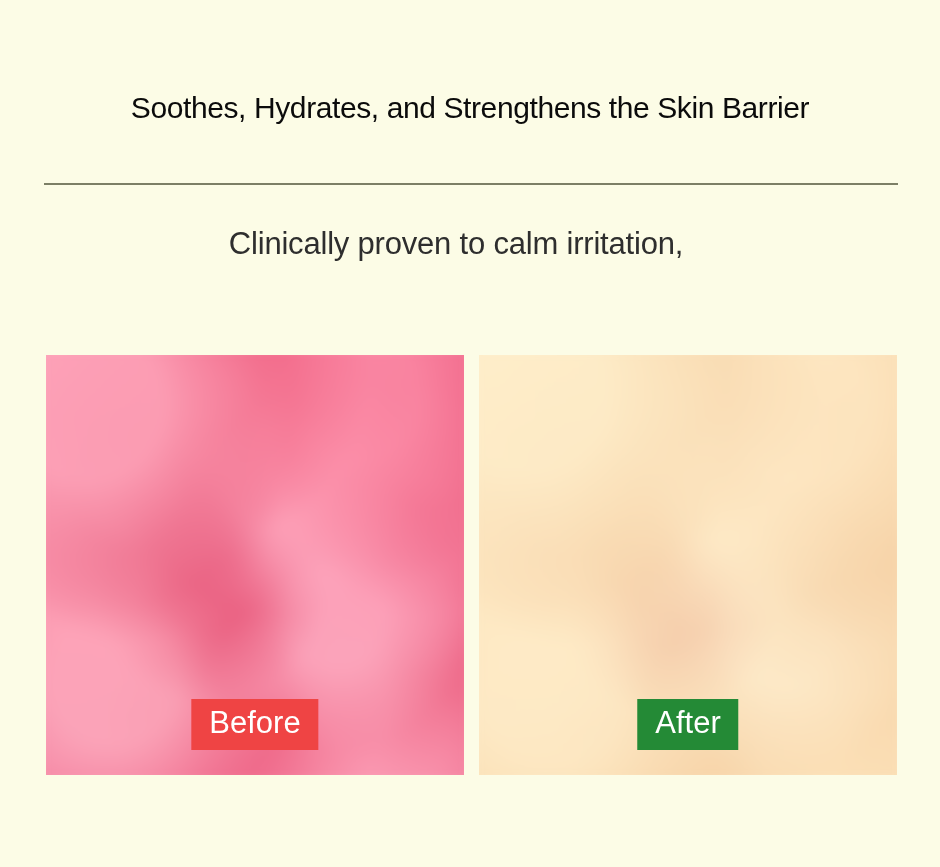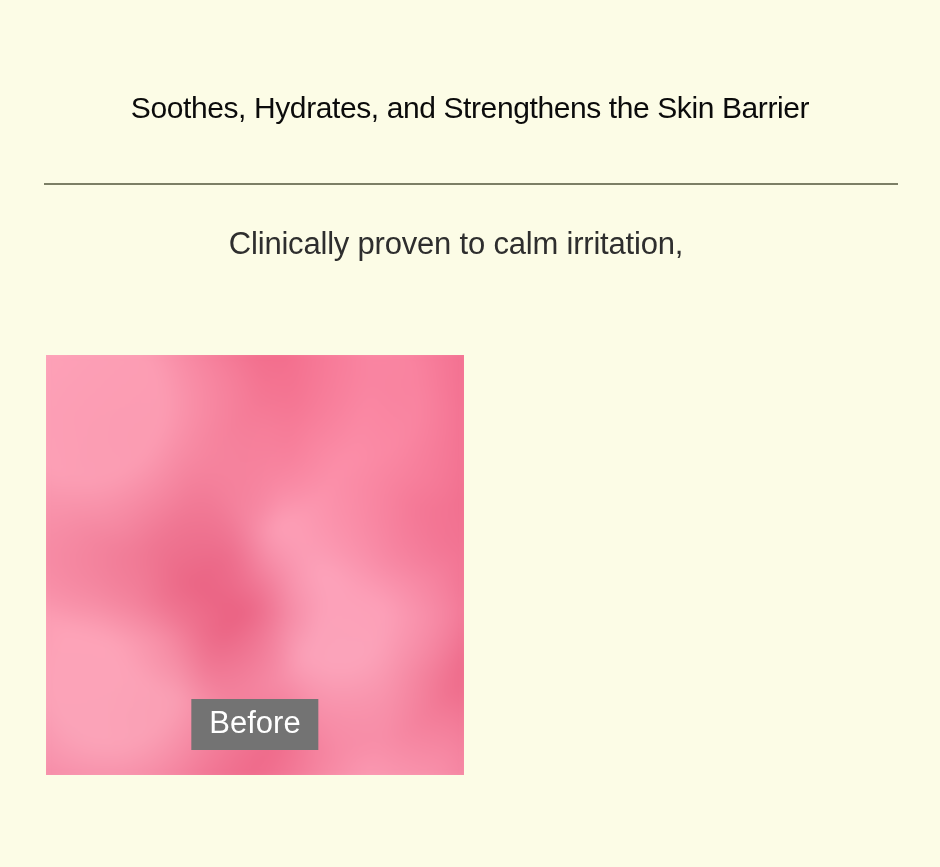--- a/index.html
+++ b/index.html
@@ -150,21 +150,21 @@
     bottom: 25px;
     padding: 6px 18px 9px 18px;
     font-size: 31px;
     line-height: 36px;
     font-weight: 500;
     color: #ffffff;
     letter-spacing: 0px;
     white-space: nowrap;
   }
   .chip-before {
-    background: #737373;
+    background: #ef4444;
     left: 50%;
     transform: translateX(-50%);
   }
   .chip-after {
     background: #248a36;
     left: 50%;
     transform: translateX(-50%);
   }
 
   
@@ -194,17 +194,21 @@
     <span class="line">Clinically proven to calm irritation,</span>
   </div>
 
   <div class="panels">
 
     <div class="panel panel-before">
       <div class="skin skin-before"></div>
       <div class="chip chip-before">Before</div>
     </div>
 
+    <div class="panel panel-after">
+      <div class="skin skin-after"></div>
+      <div class="chip chip-after">After</div>
+    </div>
 
   </div>
 
 
 </div>
 
 </body></html>

